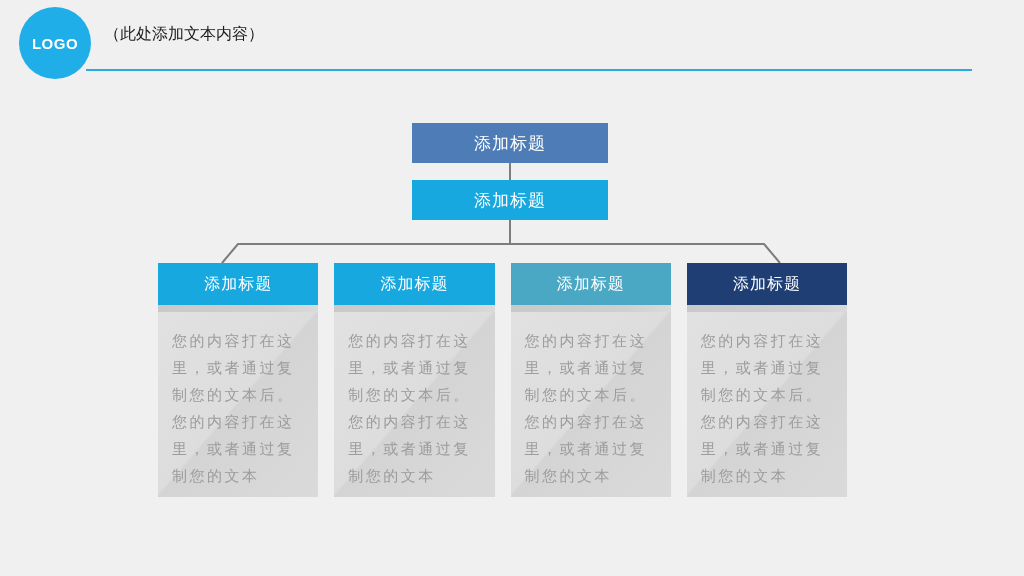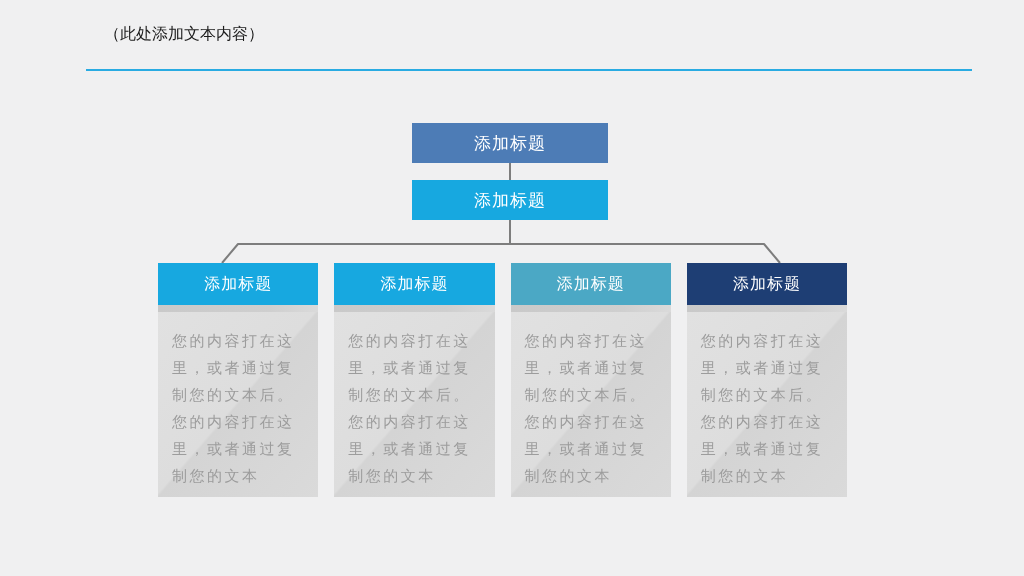--- a/index.html
+++ b/index.html
@@ -106,20 +106,23 @@
     letter-spacing: 2.5px;
     text-align: left;
     overflow: hidden;
   }
 </style>
 </head>
 <body>
 
 <div class="slide">
 
+  <div class="logo-circle">
+    <span>LOGO</span>
+  </div>
   <div class="title-row">
     <span class="page-subtitle">（此处添加文本内容）</span>
   </div>
   <div class="title-underline"></div>
 
   <svg class="connector-svg" viewBox="0 0 1024 576">
     <path d="M510 163 L510 180"></path>
     <path d="M510 220 L510 244"></path>
     <path d="M222 263 L238 244 L764 244 L780 263"></path>
   </svg>

